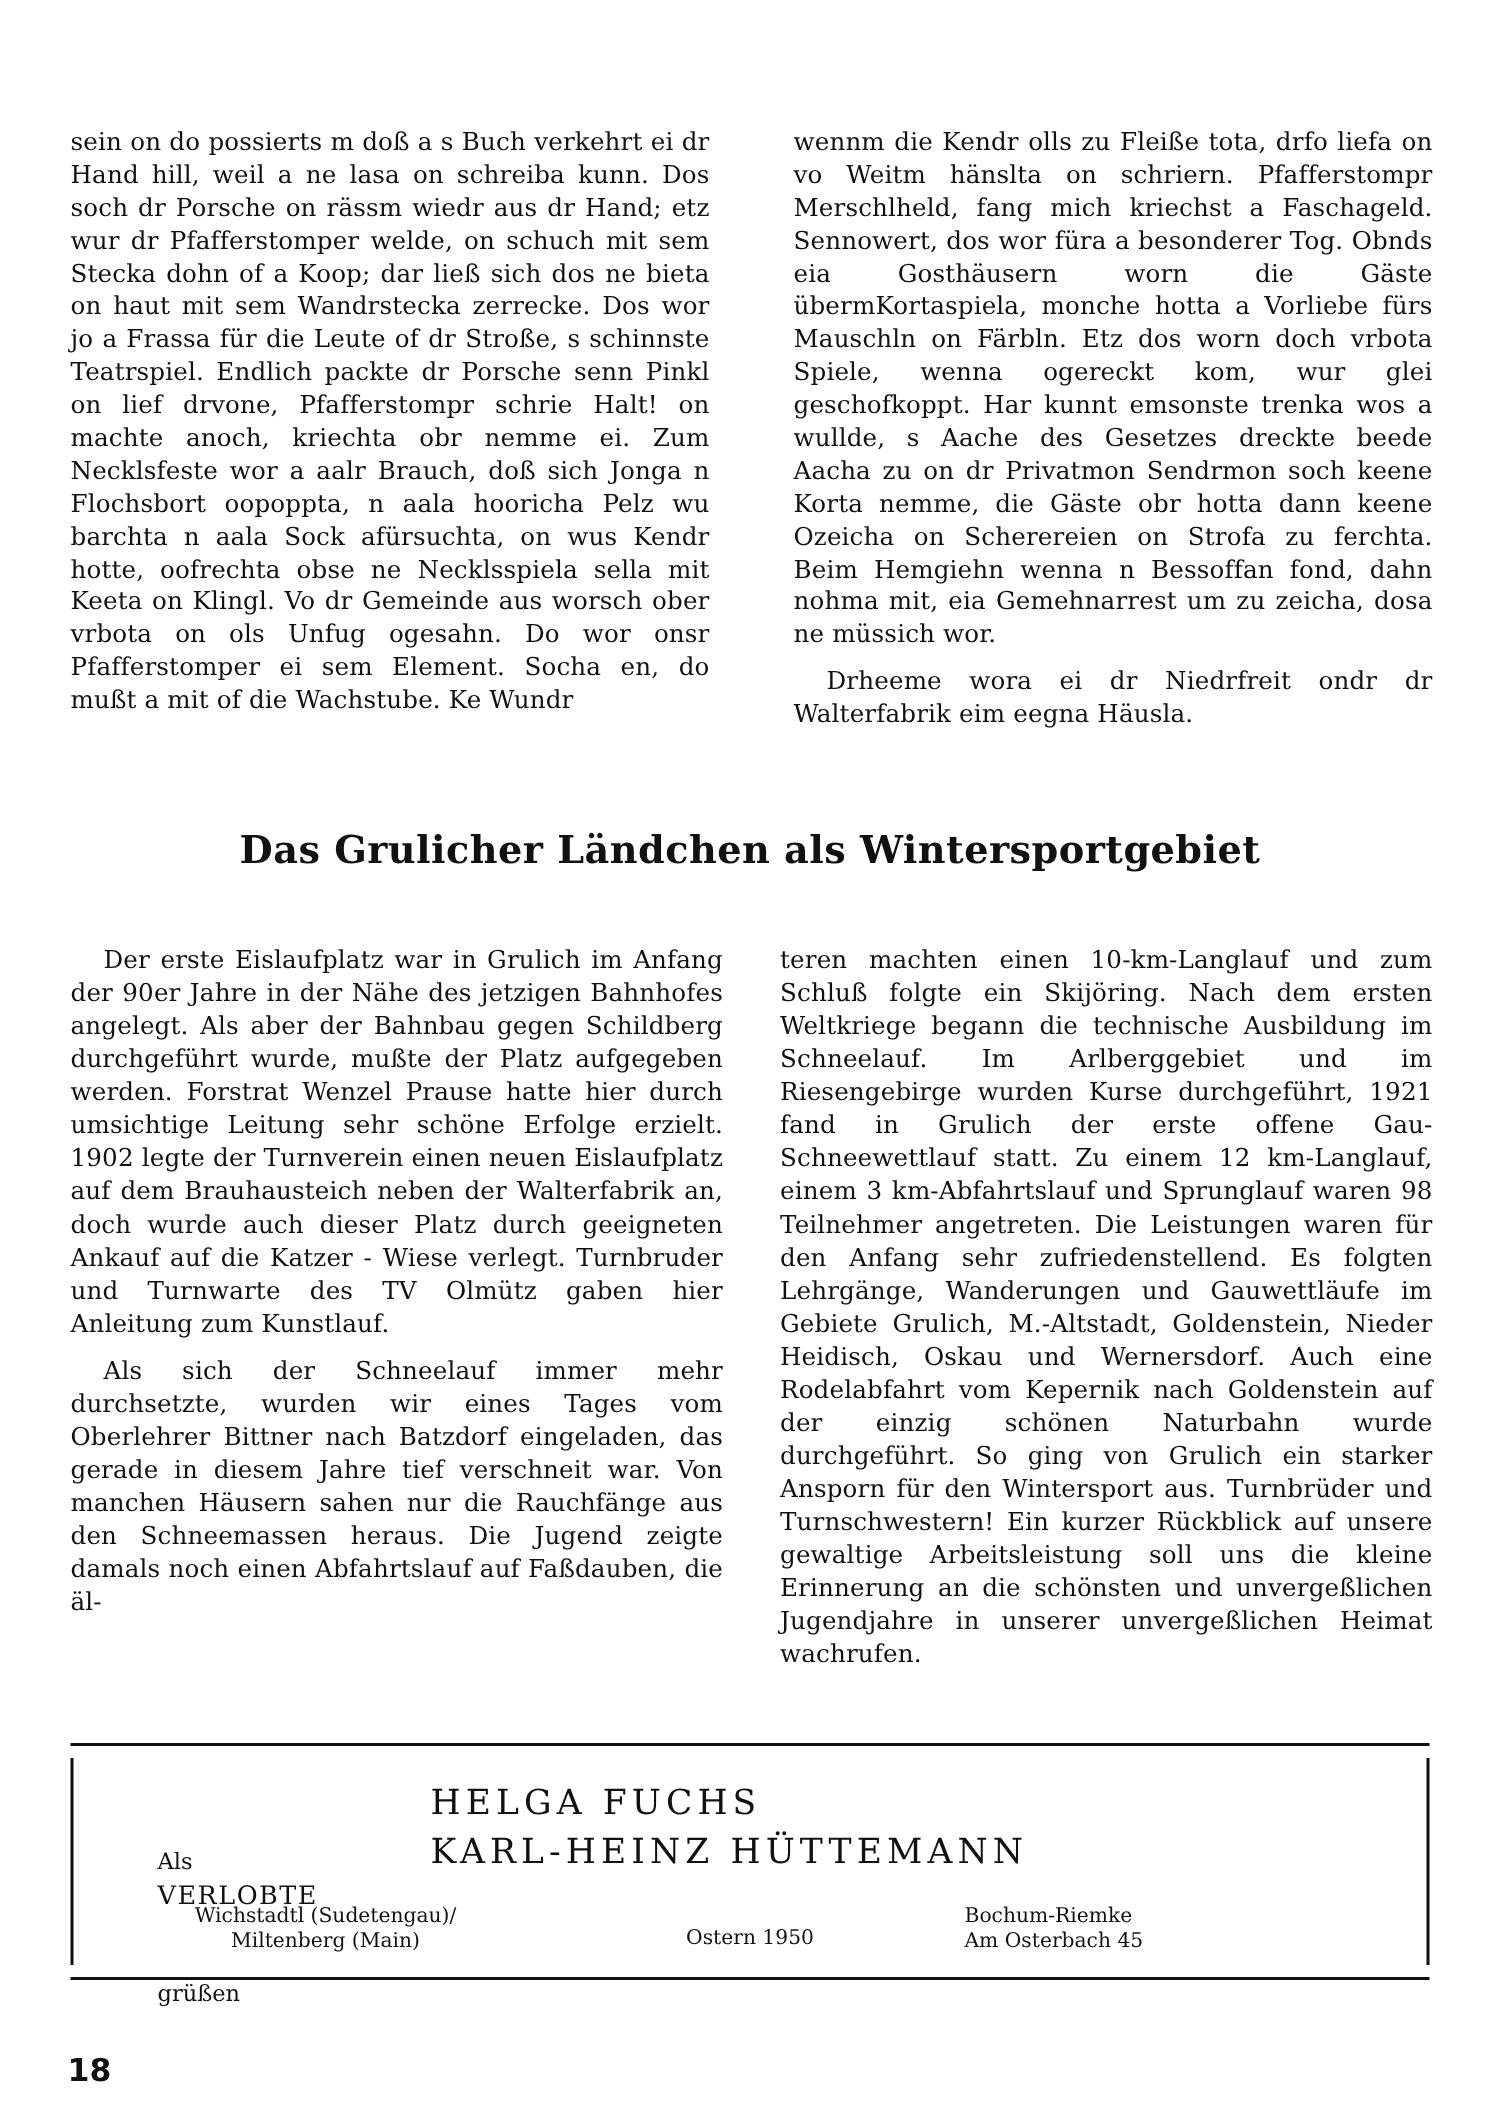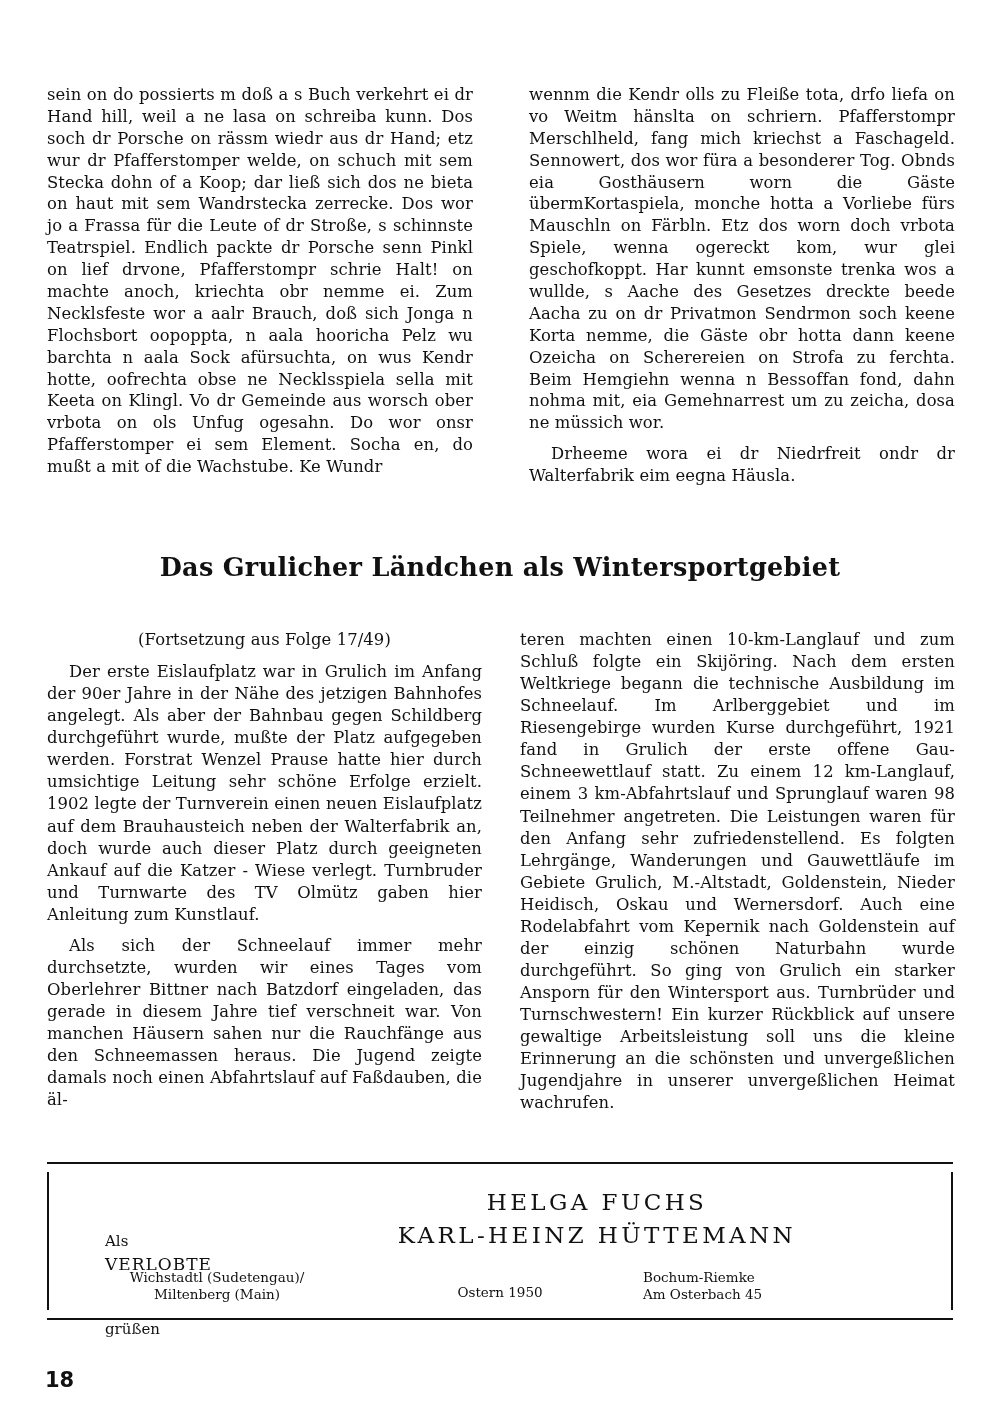--- a/index.html
+++ b/index.html
@@ -127,21 +127,20 @@
   }
   .ann-left .small {
     font-size: 15px;
     margin-top: 43px;
   }
   .ann-names {
     position: absolute;
     left: 240px;
     top: 22px;
     width: 620px;
-    text-align: center;
   }
   .ann-names div {
     font-size: 23px;
     letter-spacing: 3.4px;
     line-height: 1.42;
     white-space: nowrap;
   }
   .ann-foot {
     position: absolute;
     left: 30px;
@@ -179,21 +178,20 @@
     <div class="col">
       <p>wennm die Kendr olls zu Fleiße tota, drfo liefa on vo Weitm hänslta on schriern. Pfafferstompr Merschlheld, fang mich kriechst a Faschageld. Sennowert, dos wor füra a besonderer Tog. Obnds eia Gosthäusern worn die Gäste übermKortaspiela, monche hotta a Vorliebe fürs Mauschln on Färbln. Etz dos worn doch vrbota Spiele, wenna ogereckt kom, wur glei geschofkoppt. Har kunnt emsonste trenka wos a wullde, s Aache des Gesetzes dreckte beede Aacha zu on dr Privatmon Sendrmon soch keene Korta nemme, die Gäste obr hotta dann keene Ozeicha on Scherereien on Strofa zu ferchta. Beim Hemgiehn wenna n Bessoffan fond, dahn nohma mit, eia Gemehnarrest um zu zeicha, dosa ne müssich wor.</p>
       <p>Drheeme wora ei dr Niedrfreit ondr dr Walterfabrik eim eegna Häusla.</p>
     </div>
   </div>
 
   <div class="article-title">Das Grulicher Ländchen als Wintersportgebiet</div>
 
   <div class="article-cols">
     <div class="col">
-      <p class="note">(Fortsetzung aus Folge 17/49)</p>
       <p class="indent">Der erste Eislaufplatz war in Grulich im Anfang der 90er Jahre in der Nähe des jetzigen Bahnhofes angelegt. Als aber der Bahnbau gegen Schildberg durchgeführt wurde, mußte der Platz aufgegeben werden. Forstrat Wenzel Prause hatte hier durch umsichtige Leitung sehr schöne Erfolge erzielt. 1902 legte der Turnverein einen neuen Eislaufplatz auf dem Brauhausteich neben der Walterfabrik an, doch wurde auch dieser Platz durch geeigneten Ankauf auf die Katzer - Wiese verlegt. Turnbruder und Turnwarte des TV Olmütz gaben hier Anleitung zum Kunstlauf.</p>
       <p>Als sich der Schneelauf immer mehr durchsetzte, wurden wir eines Tages vom Oberlehrer Bittner nach Batzdorf eingeladen, das gerade in diesem Jahre tief verschneit war. Von manchen Häusern sahen nur die Rauchfänge aus den Schneemassen heraus. Die Jugend zeigte damals noch einen Abfahrtslauf auf Faßdauben, die äl-</p>
     </div>
     <div class="col">
       <p>teren machten einen 10-km-Langlauf und zum Schluß folgte ein Skijöring. Nach dem ersten Weltkriege begann die technische Ausbildung im Schneelauf. Im Arlberggebiet und im Riesengebirge wurden Kurse durchgeführt, 1921 fand in Grulich der erste offene Gau-Schneewettlauf statt. Zu einem 12 km-Langlauf, einem 3 km-Abfahrtslauf und Sprunglauf waren 98 Teilnehmer angetreten. Die Leistungen waren für den Anfang sehr zufriedenstellend. Es folgten Lehrgänge, Wanderungen und Gauwettläufe im Gebiete Grulich, M.-Altstadt, Goldenstein, Nieder Heidisch, Oskau und Wernersdorf. Auch eine Rodelabfahrt vom Kepernik nach Goldenstein auf der einzig schönen Naturbahn wurde durchgeführt. So ging von Grulich ein starker Ansporn für den Wintersport aus. Turnbrüder und Turnschwestern! Ein kurzer Rückblick auf unsere gewaltige Arbeitsleistung soll uns die kleine Erinnerung an die schönsten und unvergeßlichen Jugendjahre in unserer unvergeßlichen Heimat wachrufen.</p>
     </div>
   </div>
 
   <div class="announce">
     <div class="ann-left">

